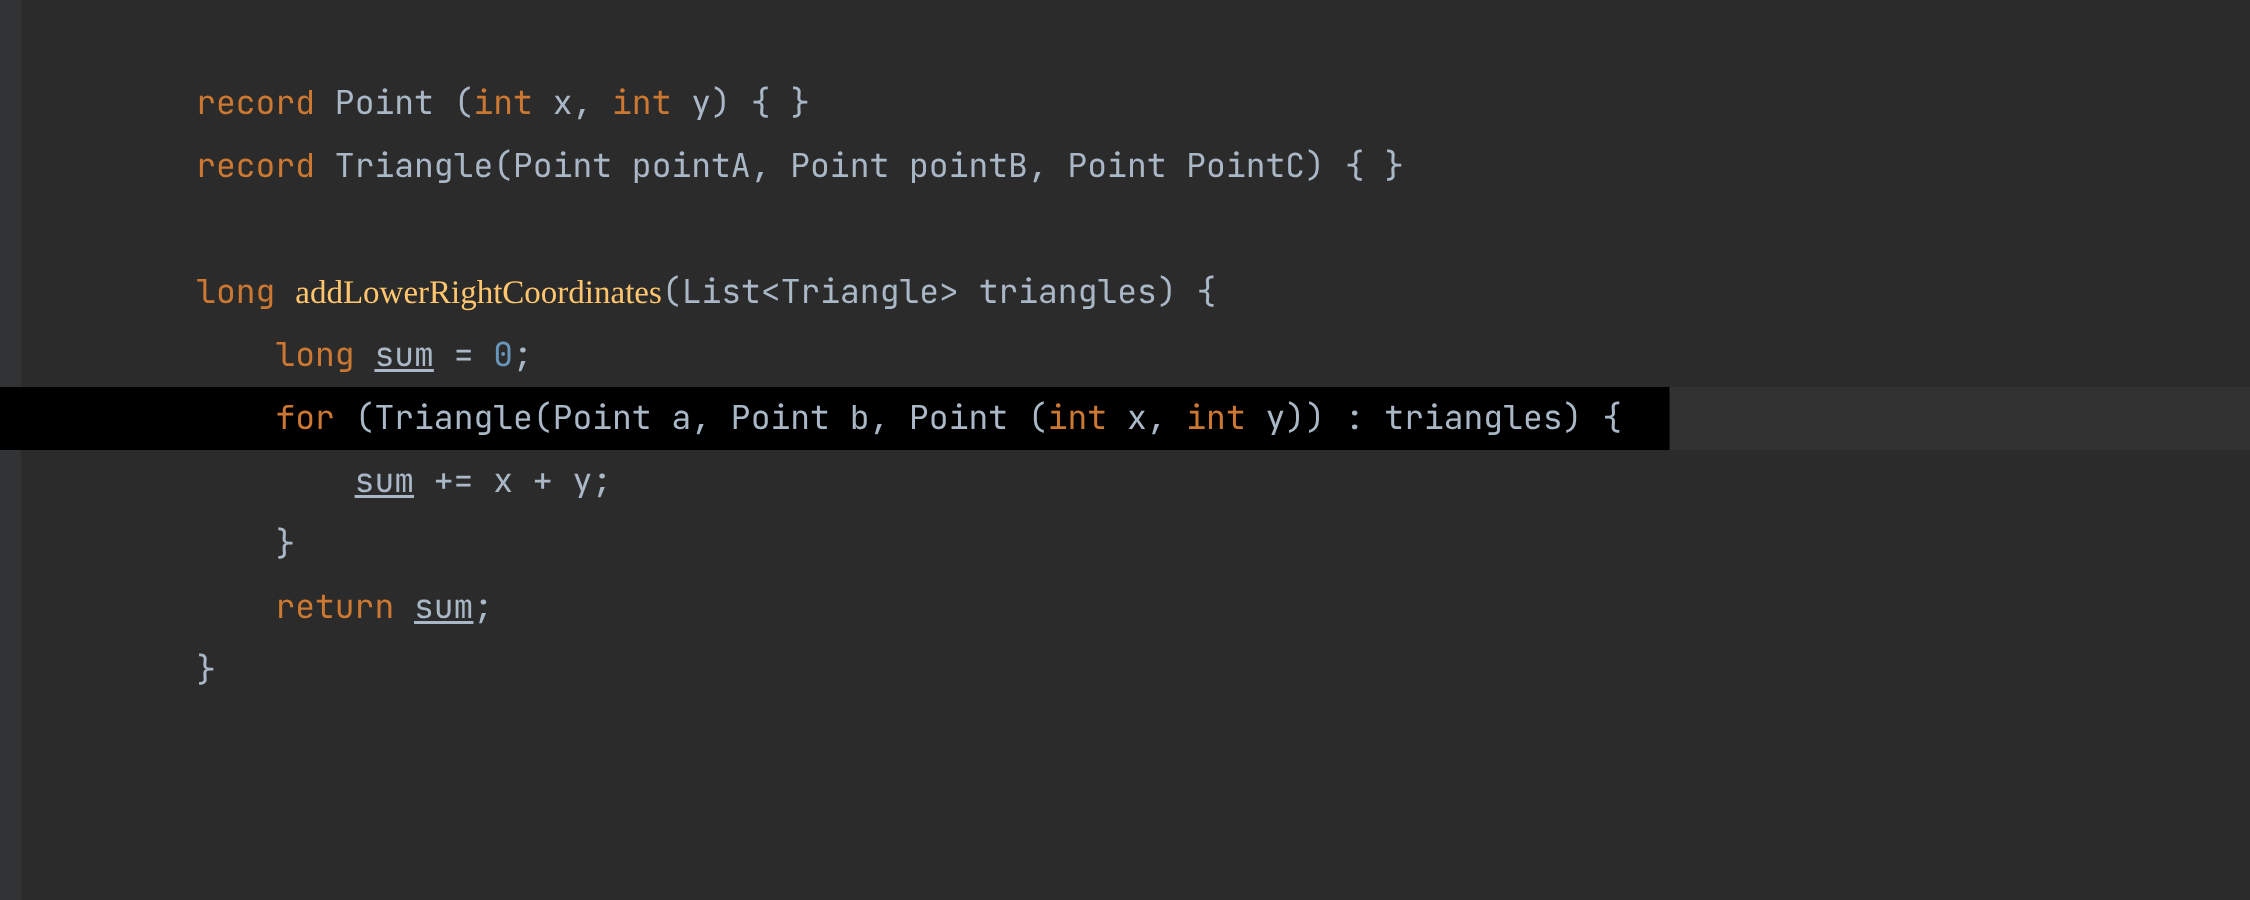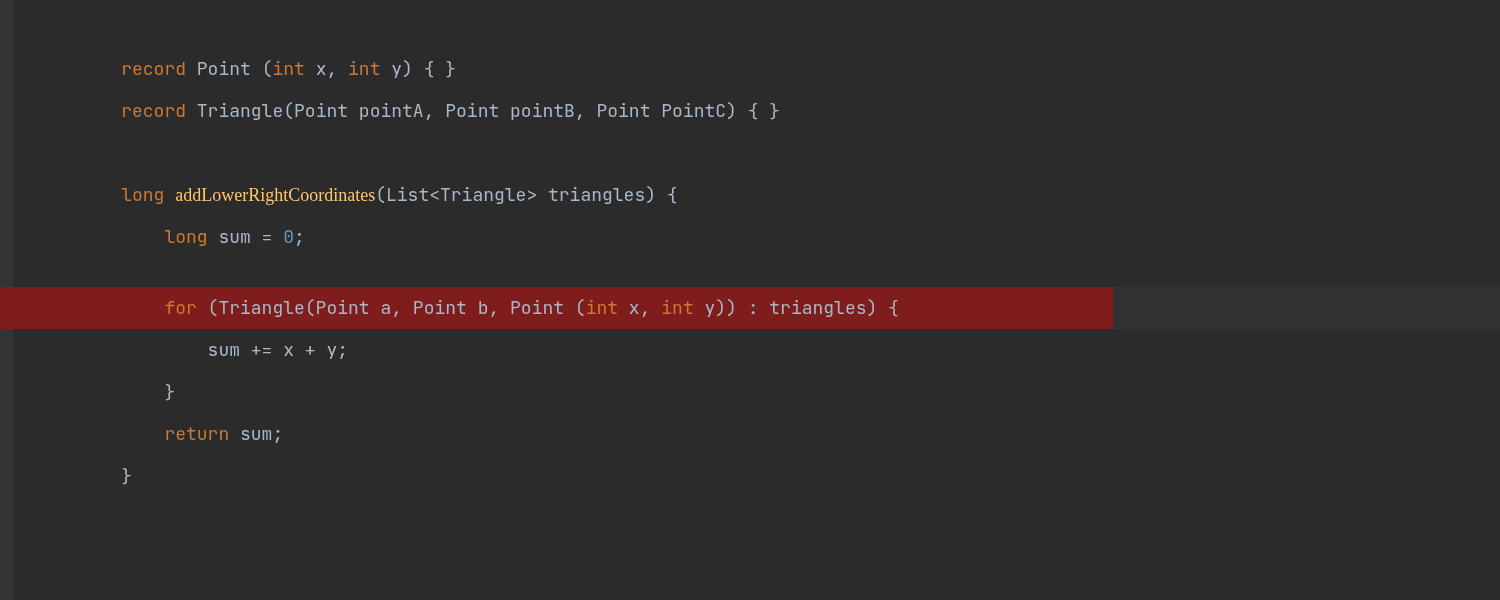--- a/index.html
+++ b/index.html
@@ -5,57 +5,56 @@
   html, body {
     margin: 0;
     padding: 0;
     width: 1500px;
     height: 600px;
     background: #2b2b2b;
     overflow: hidden;
   }
   .editor {
     font-family: "JetBrains Mono", "Fira Code", "Consolas", monospace;
-    font-size: 18px;
+    font-size: 22px;
     line-height: 42px;
     color: #a9b7c6;
     white-space: pre;
     position: relative;
     padding-top: 48px;
   }
   .gutter {
     position: absolute;
     left: 0;
     top: 0;
     width: 14px;
     height: 100%;
     background: #313335;
   }
   .line {
     padding-left: 78px;
     position: relative;
     height: 42px;
   }
   .line.highlight {
-    background: #7f1d1d;
-    margin-top: 29px;
+    background: #000000;
   }
   .line.highlight::after {
     content: "";
     position: absolute;
     top: 0;
     bottom: 0;
     left: 1113px;
     right: 0;
     background: #323232;
   }
   .kw  { color: #cc7832; }          
   .type{ color: #a9b7c6; }          
   .fn  { color: #ffc66d; font-family: Liberation Serif, serif; }          
   .lit { color: #6897bb; }          
-  .mut { text-decoration-color: #a9b7c6; text-align: right; }
+  .mut { text-decoration: underline; text-decoration-color: #a9b7c6; text-align: right; }
   .plain { color: #a9b7c6; }
 </style>
 </head>
 <body>
 
 <div class="gutter"></div>
 <div class="editor" id="editor-root"><div class="line"><span>    </span><span class="kw">record </span><span class="type">Point </span><span class="plain">(</span><span class="kw">int </span><span class="plain">x</span><span class="plain">, </span><span class="kw">int </span><span class="plain">y</span><span class="plain">) { }</span></div><div class="line"><span>    </span><span class="kw">record </span><span class="type">Triangle</span><span class="plain">(</span><span class="plain">Point pointA</span><span class="plain">, </span><span class="plain">Point pointB</span><span class="plain">, </span><span class="plain">Point PointC</span><span class="plain">) { }</span></div><div class="line"><span></span></div><div class="line"><span>    </span><span class="kw">long </span><span class="fn">addLowerRightCoordinates</span><span class="plain">(</span><span class="plain">List&lt;Triangle&gt; triangles</span><span class="plain">) {</span></div><div class="line"><span>        </span><span class="kw">long </span><span class="mut">sum</span><span class="plain"> = </span><span class="lit">0</span><span class="plain">;</span></div><div class="line highlight"><span>        </span><span class="kw">for </span><span class="plain">(Triangle(Point a</span><span class="plain">, </span><span class="plain">Point b</span><span class="plain">, </span><span class="plain">Point (</span><span class="kw">int </span><span class="plain">x</span><span class="plain">, </span><span class="kw">int </span><span class="plain">y</span><span class="plain">)) : triangles) {</span></div><div class="line"><span>            </span><span class="mut">sum</span><span class="plain"> += x + y;</span></div><div class="line"><span>        </span><span class="plain">}</span></div><div class="line"><span>        </span><span class="kw">return </span><span class="mut">sum</span><span class="plain">;</span></div><div class="line"><span>    </span><span class="plain">}</span></div></div>
 
 </body></html>

